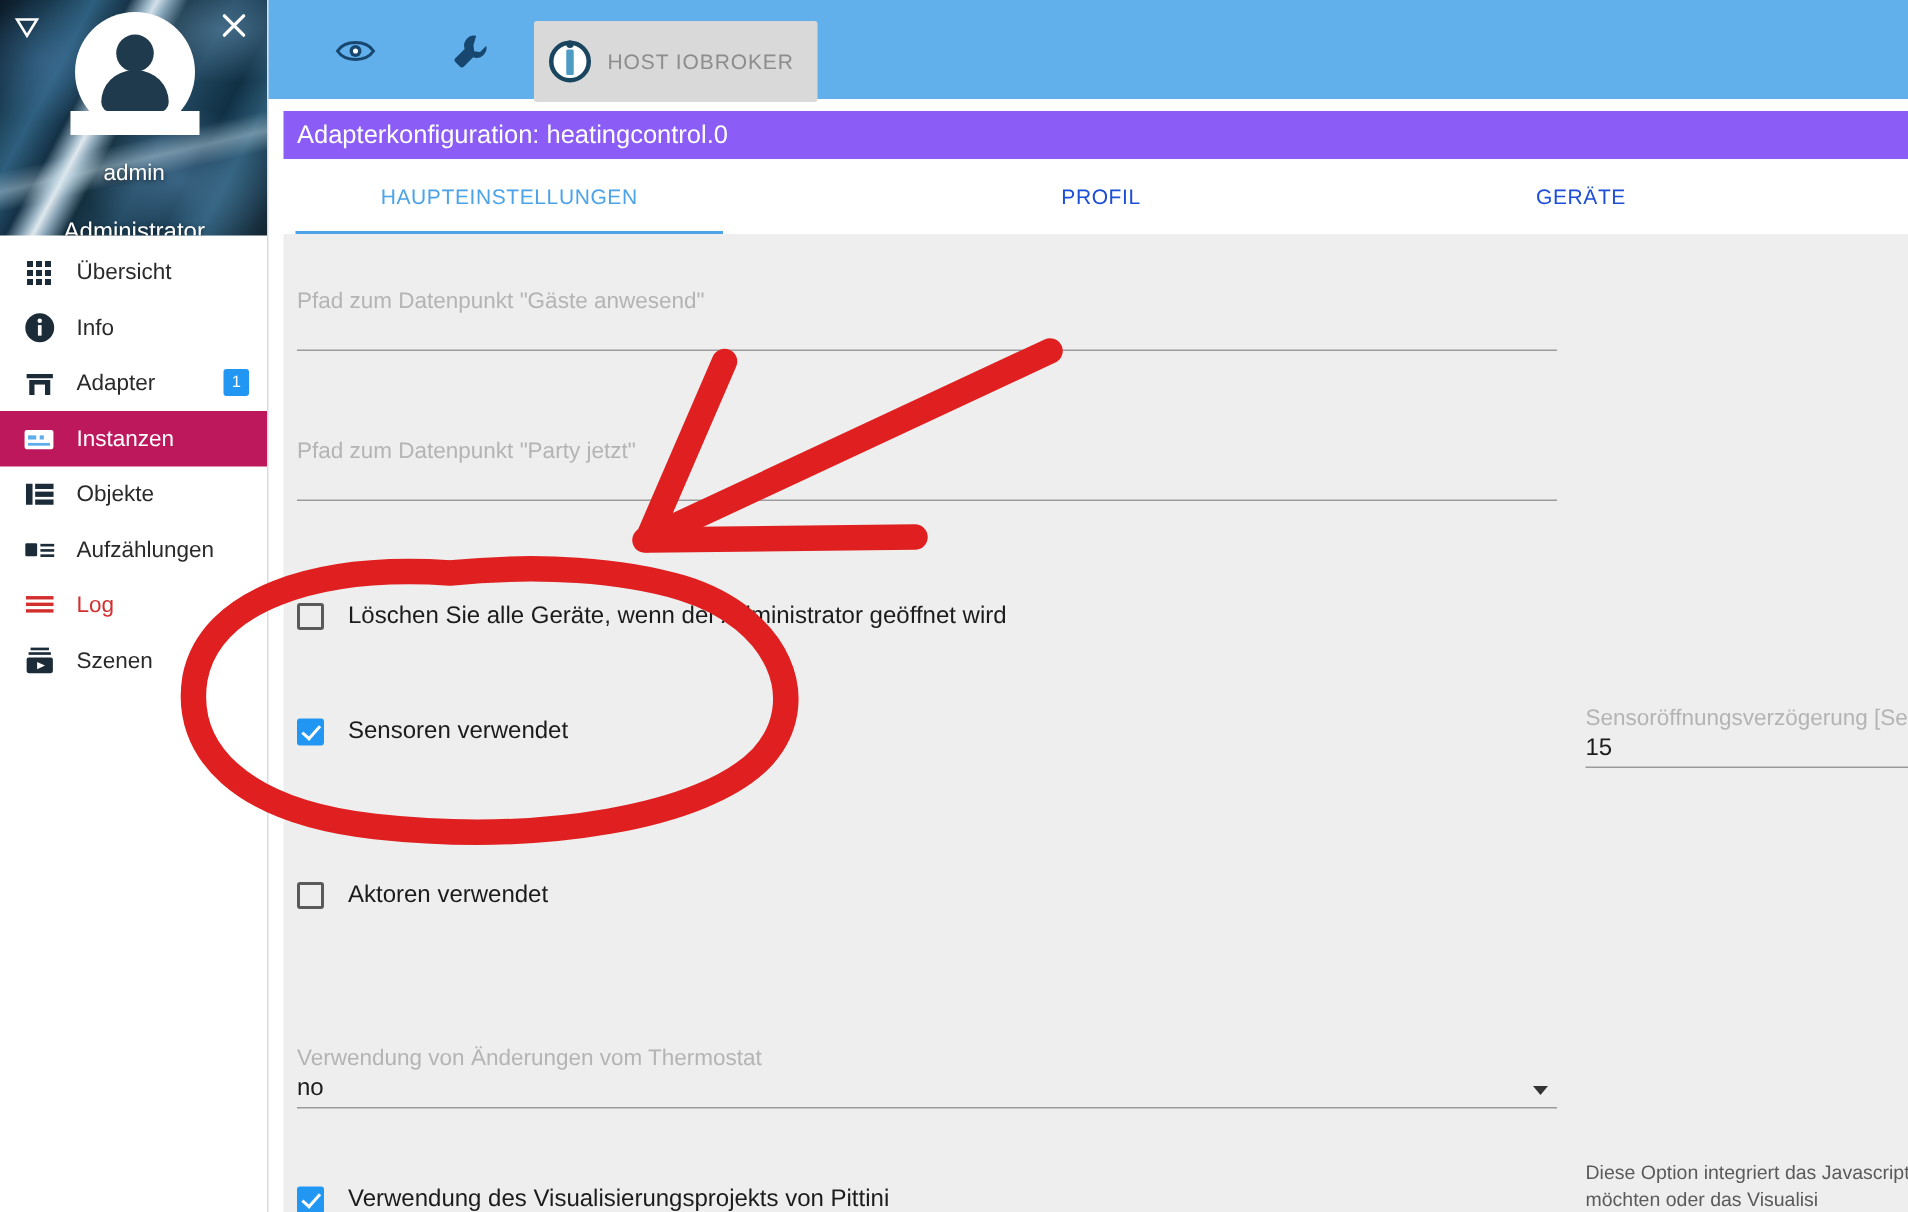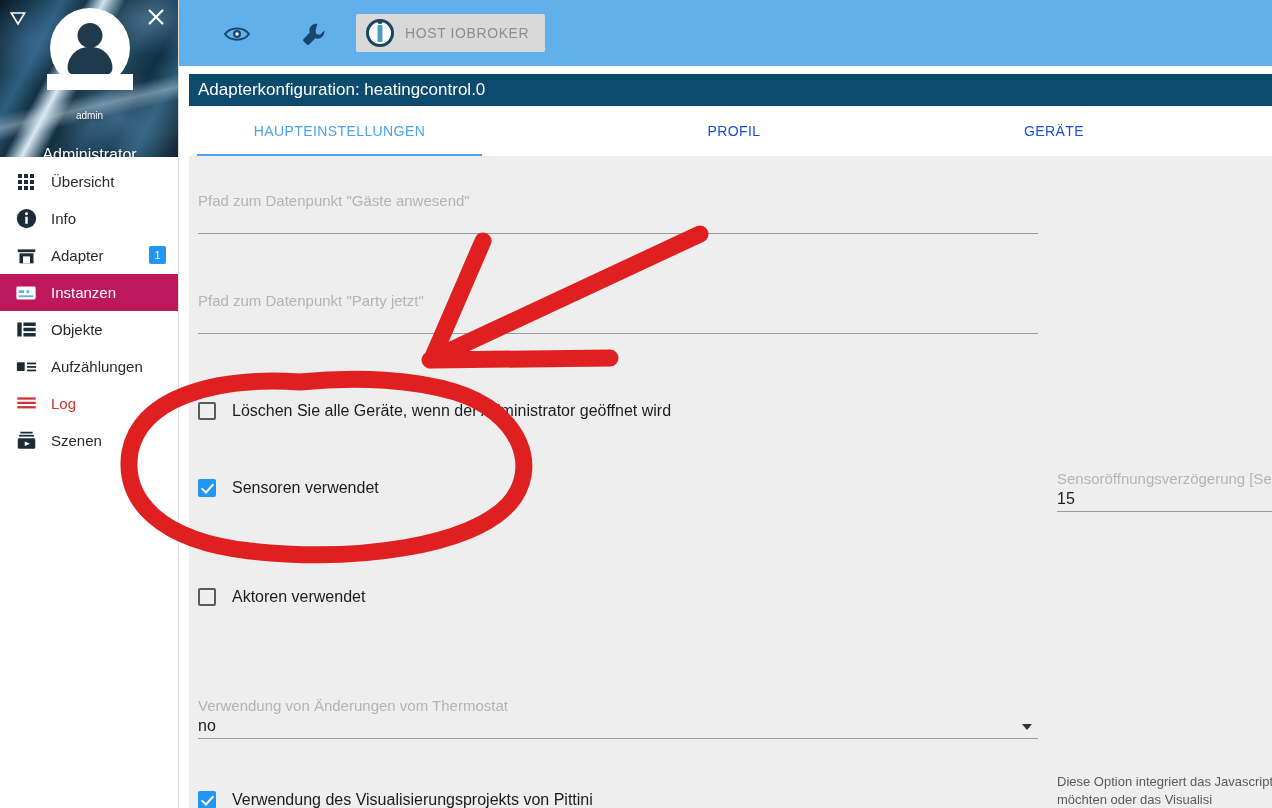--- a/index.html
+++ b/index.html
@@ -67,21 +67,21 @@
   .avatar .mask {
     position:absolute; bottom: -2px; left: 50%; transform: translateX(-50%);
     width: 86px; height: 16px; background: #ffffff; border-radius: 0;
   }
   .side-user {
     position: absolute; left: 0; top: 105px; width: 179px;
     text-align: center; z-index: 4;
     color: #ffffff; font-size: 15px;
     text-shadow: 0 1px 3px rgba(0,0,0,.6);
   }
-  .side-user .uname { font-size: 10px; line-height: 22px; }
+  .side-user .uname { font-size: 15px; line-height: 22px; }
   .side-user .urole { font-size: 16px; line-height: 22px; margin-top: 17px; }
 
   .nav { padding-top: 6px; }
   .nav-item {
     position: relative;
     display: flex; align-items: center;
     height: 37px; padding-left: 14px;
     cursor: pointer;
   }
   .nav-item .ic {
@@ -118,21 +118,21 @@
   .topbar .tool {
     position: absolute; top: 18px;
     width: 32px; height: 32px;
     display: flex; align-items: center; justify-content: center;
     color: #1a4a78; cursor: pointer;
   }
   .tool-eye { left: 42px; }
   .tool-wrench { left: 119px; }
   .host-chip {
     position: absolute; left: 177px; top: 14px;
-    height: 38px; padding: 0 16px 0 10px;
+    height: 54px; padding: 0 16px 0 10px;
     background: #d9d9d9; border-radius: 2px;
     display: flex; align-items: center; gap: 11px;
     cursor: pointer;
   }
   .host-chip .logo {
     width: 28px; height: 28px; border-radius: 50%;
     border: 3px solid #19455e; position: relative; flex: none;
     background: #ffffff;
   }
   .host-chip .logo::before{
@@ -144,21 +144,21 @@
     width:5px; height:5px; background:#19455e; border-radius:50%;
   }
   .host-chip .htext {
     font-size: 14px; color: #8d8d8d; letter-spacing: .6px;
   }
 
   
   .cfg-title {
     position: absolute; left: 189px; top: 74px;
     width: 1083px; height: 32px;
-    background: #0c4a6e; color: #ffffff;
+    background: #8b5cf6; color: #ffffff;
     font-size: 17px; line-height: 32px;
     padding-left: 9px;
   }
   .tabbar {
     position: absolute; left: 189px; top: 106px;
     width: 1083px; height: 50px;
     background: #ffffff;
   }
   .tab {
     position: absolute; top: 0; height: 50px;

